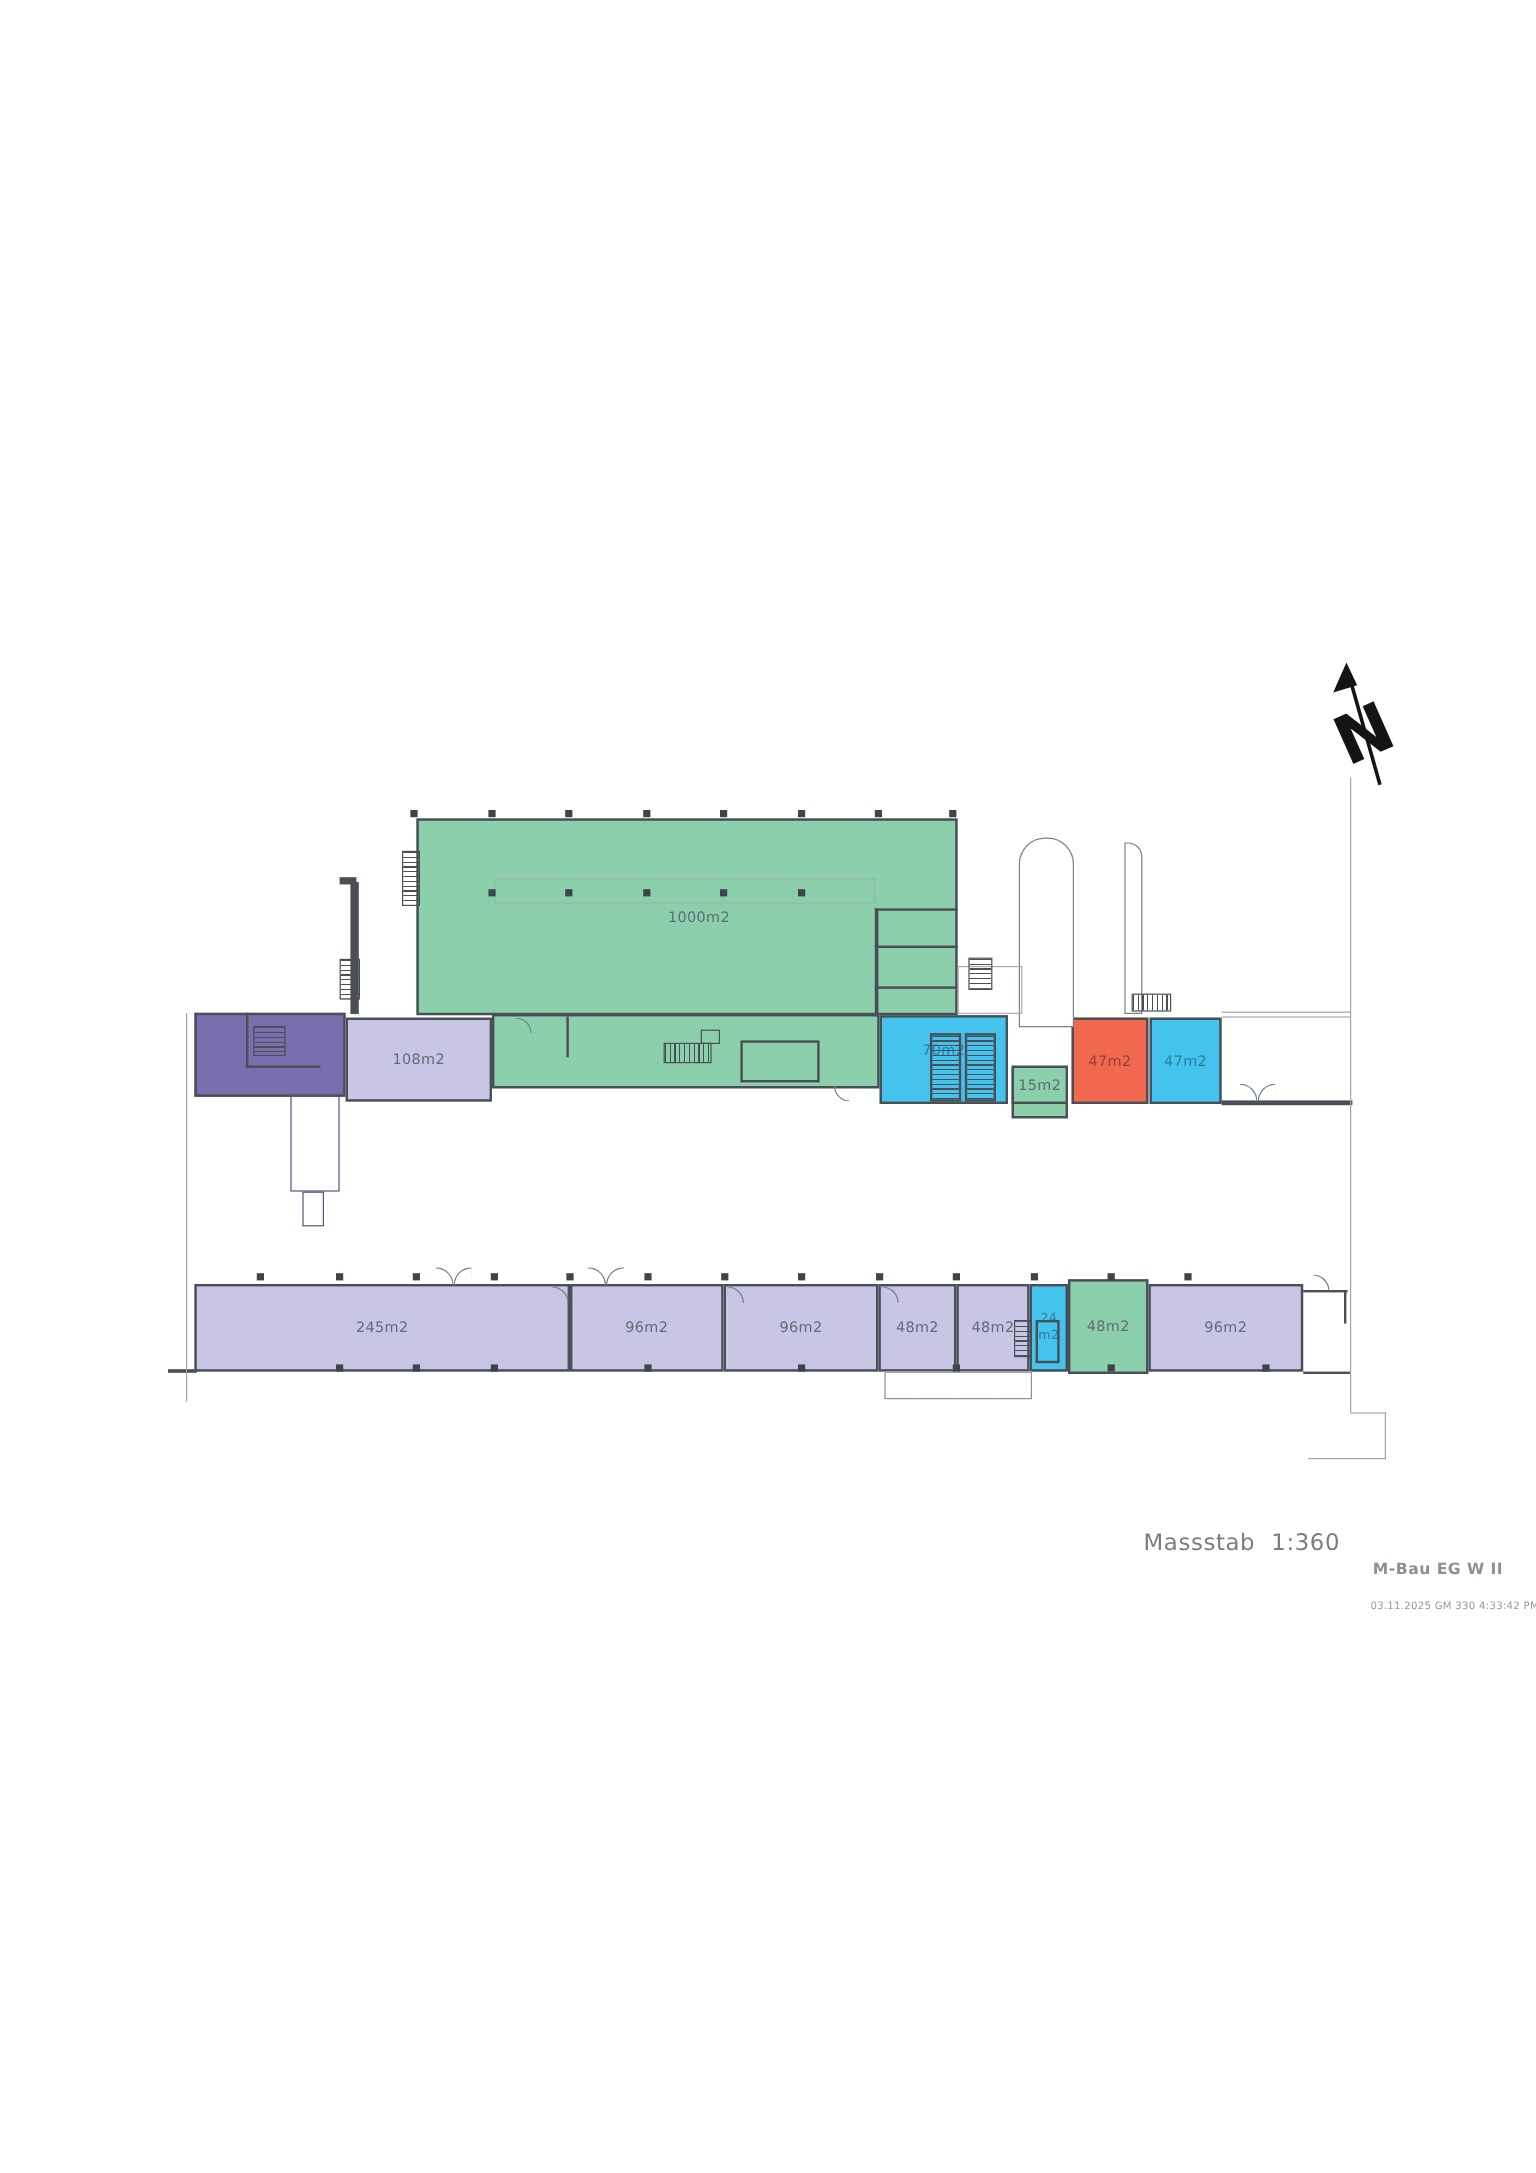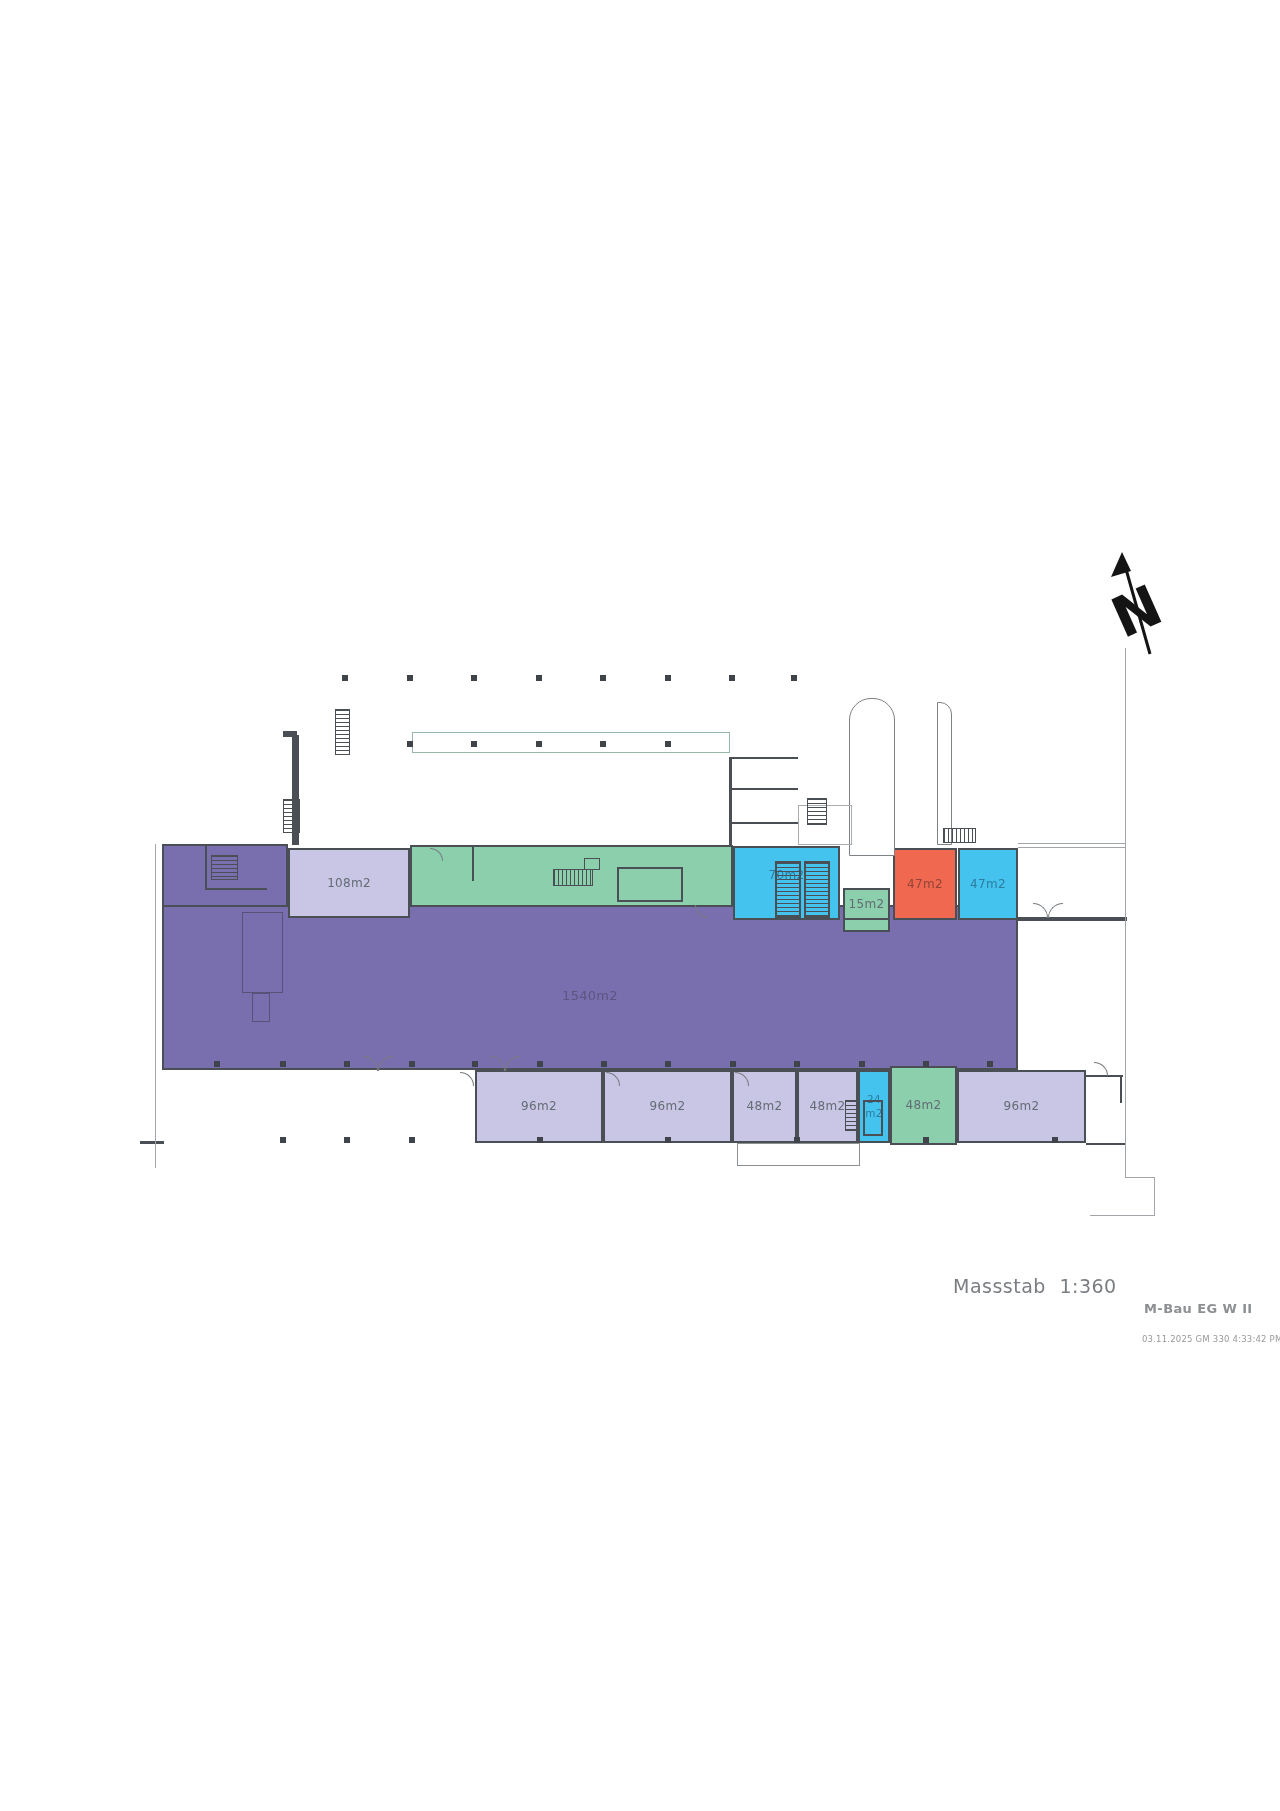--- a/index.html
+++ b/index.html
@@ -23,41 +23,44 @@
     <text x="14" y="80" font-size="56" font-weight="bold" fill="#141414" transform="rotate(-24 40 58)">N</text>
     <line x1="52" y1="104" x2="26" y2="12" stroke="#141414" stroke-width="3"></line>
     <polygon points="24,2 13,27 33,21" fill="#141414"></polygon>
   </svg>
 
   <div class="txt scale-label">Massstab 1:360</div>
   <div class="txt plan-name">M-Bau EG W II</div>
   <div class="txt timestamp">03.11.2025 GM 330 4:33:42 PM</div>
 
 <div class="room" style="position: absolute; box-sizing: border-box; left: 162px; top: 844px; width: 126px; height: 70px; background: rgb(122, 111, 174); border: 2px solid rgb(74, 78, 85);"></div>
-    <div class="room" style="position: absolute; box-sizing: border-box; left: 162px; top: 905px; width: 856px; height: 165px; background: rgb(122, 111, 174); border: 2px solid rgb(74, 78, 85);">
-      <span class="room-label" style="color: rgb(92, 86, 128); font-size: 13px; transform: translate(0px, 9px);">1540m2</span>
+    <div class="room" style="position: absolute; box-sizing: border-box; left: 347px; top: 682px; width: 451px; height: 164px; background: rgb(140, 207, 172); border: 2px solid rgb(74, 78, 85);">
+      <span class="room-label" style="color: rgb(99, 108, 116); transform: translate(10px, 0px);">1000m2</span>
     </div>
     <div class="room" style="position: absolute; box-sizing: border-box; left: 410px; top: 845px; width: 323px; height: 62px; background: rgb(140, 207, 172); border: 2px solid rgb(74, 78, 85);"></div>
     <div class="room" style="position: absolute; box-sizing: border-box; left: 288px; top: 848px; width: 122px; height: 70px; background: rgb(201, 197, 228); border: 2px solid rgb(74, 78, 85);">
       <span class="room-label" style="color: rgb(99, 108, 116);">108m2</span>
     </div>
     <div class="room" style="position: absolute; box-sizing: border-box; left: 733px; top: 846px; width: 107px; height: 74px; background: rgb(67, 195, 238); border: 2px solid rgb(74, 78, 85);">
       <span class="room-label" style="color: rgb(46, 124, 160); transform: translate(0px, -8px);">70m2</span>
     </div>
     <div class="room" style="position: absolute; box-sizing: border-box; left: 843px; top: 890px; width: 47px; height: 42px; background: rgb(140, 207, 172); border: 2px solid rgb(74, 78, 85);">
       <span class="room-label" style="color: rgb(99, 108, 116);">20m2</span>
     </div>
     <div class="room" style="position: absolute; box-sizing: border-box; left: 843px; top: 888px; width: 47px; height: 32px; background: rgb(140, 207, 172); border: 2px solid rgb(74, 78, 85);">
       <span class="room-label" style="color: rgb(99, 108, 116);">15m2</span>
     </div>
     <div class="room" style="position: absolute; box-sizing: border-box; left: 893px; top: 848px; width: 64px; height: 72px; background: rgb(240, 104, 79); border: 2px solid rgb(74, 78, 85);">
       <span class="room-label" style="color: rgb(143, 69, 56);">47m2</span>
     </div>
     <div class="room" style="position: absolute; box-sizing: border-box; left: 958px; top: 848px; width: 60px; height: 72px; background: rgb(67, 195, 238); border: 2px solid rgb(74, 78, 85);">
       <span class="room-label" style="color: rgb(46, 124, 160);">47m2</span>
+    </div>
+    <div class="room" style="position: absolute; box-sizing: border-box; left: 162px; top: 1070px; width: 313px; height: 73px; background: rgb(201, 197, 228); border: 2px solid rgb(74, 78, 85);">
+      <span class="room-label" style="color: rgb(99, 108, 116);">245m2</span>
     </div>
     <div class="room" style="position: absolute; box-sizing: border-box; left: 475px; top: 1070px; width: 128px; height: 73px; background: rgb(201, 197, 228); border: 2px solid rgb(74, 78, 85);">
       <span class="room-label" style="color: rgb(99, 108, 116);">96m2</span>
     </div>
     <div class="room" style="position: absolute; box-sizing: border-box; left: 603px; top: 1070px; width: 129px; height: 73px; background: rgb(201, 197, 228); border: 2px solid rgb(74, 78, 85);">
       <span class="room-label" style="color: rgb(99, 108, 116);">96m2</span>
     </div>
     <div class="room" style="position: absolute; box-sizing: border-box; left: 732px; top: 1070px; width: 65px; height: 73px; background: rgb(201, 197, 228); border: 2px solid rgb(74, 78, 85);">
       <span class="room-label" style="color: rgb(99, 108, 116);">48m2</span>
     </div>

